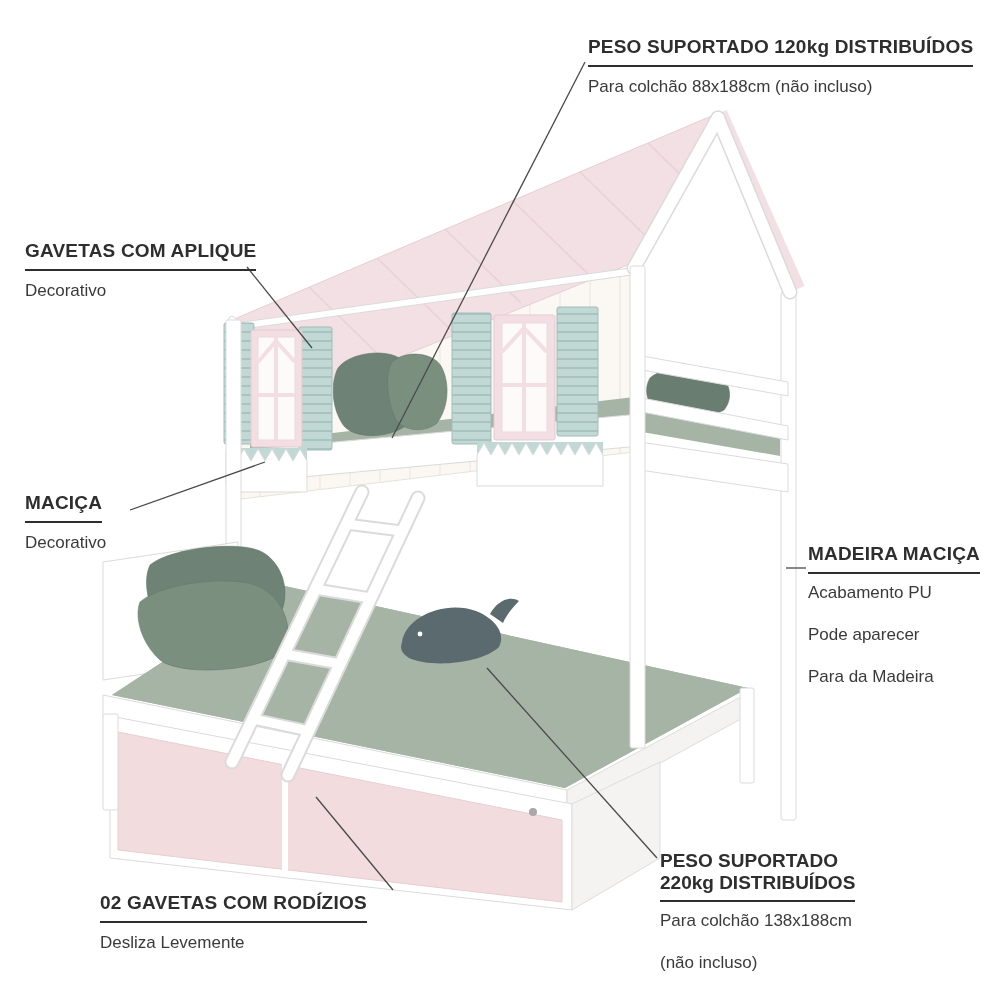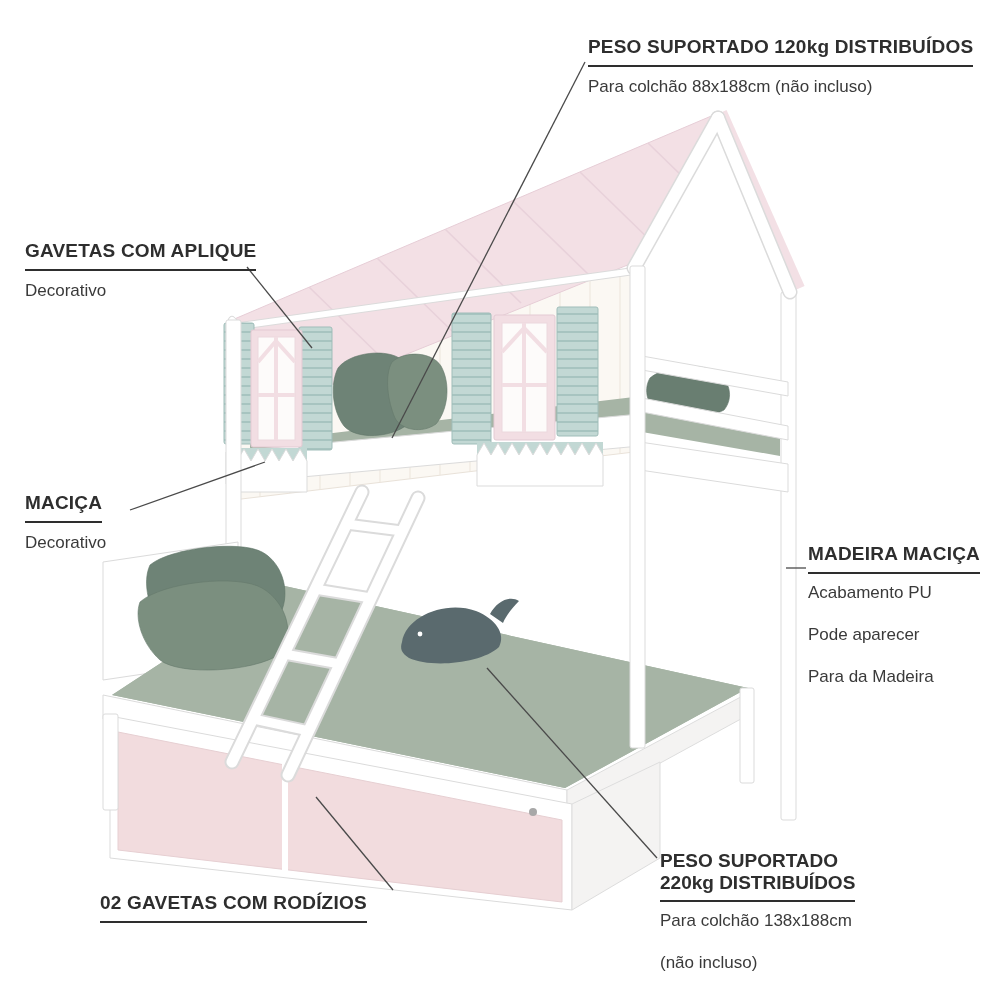--- a/index.html
+++ b/index.html
@@ -249,15 +249,16 @@
     <span class="t2">
       <div>PESO SUPORTADO</div>
       <div>220kg DISTRIBUÍDOS</div>
     </span>
     <div class="cs tight" style="margin-top:8px;">Para colchão 138x188cm</div>
     <div class="cs tight">(não incluso)</div>
   </div>
 
   <div class="callout" style="left:100px;top:892px;">
     <div><span class="ct">02 GAVETAS COM RODÍZIOS</span></div>
+    <div class="cs">Desliza Levemente</div>
   </div>
 
 </div>
 
 </body></html>

